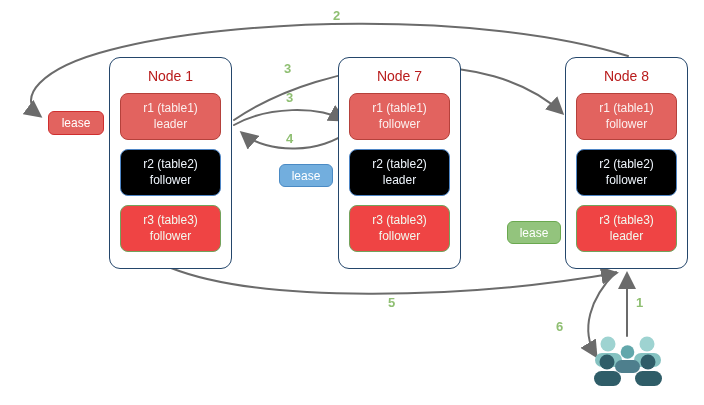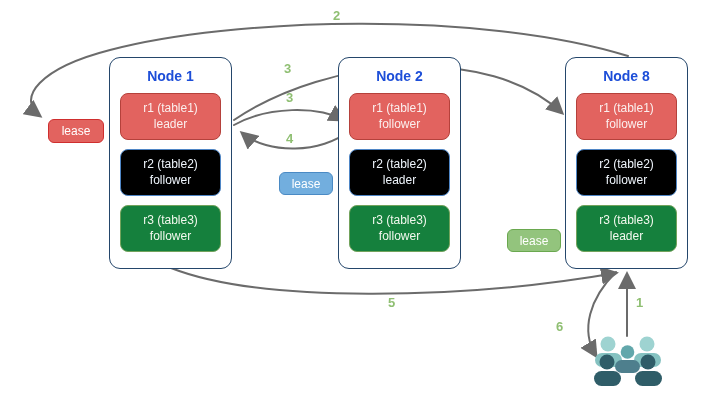--- a/index.html
+++ b/index.html
@@ -6,33 +6,33 @@
   .canvas{
     position:relative;width:704px;height:405px;background:#ffffff;
     font-family:"Liberation Sans", sans-serif;overflow:hidden;
   }
   .arrow-layer{position:absolute;left:0;top:0;pointer-events:none;}
   .node{
     position:absolute;width:123px;height:212px;background:#fff;
     border:1.6px solid #24466b;border-radius:11px;box-sizing:border-box;
   }
   .node-title{
-    text-align:center;margin:10px 0 9px;font-weight:bold;font-size:14px;color:#1d4ed8;
+    text-align:center;margin:10px 0 9px;font-weight:normal;font-size:14px;color:#b91c1c;
   }
   .replica{
     height:47px;margin:8px 10px 9px;border-radius:8px;display:flex;flex-direction:column;
     justify-content:center;align-items:center;color:#fbefee;font-size:12px;line-height:1.3;
     box-sizing:border-box;text-align:center;
   }
   .replica.red{background:#e2635f;border:1.5px solid #b5413b;}
   .replica.blue{background:#000000;border:1.5px solid #4f86c6;color:#eef4fb;}
-  .replica.green{background:#15803d;border:1.5px solid #72a35c;color:#f2f8ee;}
+  .replica.green{background:#ef4444;border:1.5px solid #72a35c;color:#f2f8ee;}
   .lease{
     position:absolute;border-radius:6px;color:#fff;font-size:12px;
-    display:flex;align-items:center;justify-content:center;box-sizing:border-box;margin-top:8px;
+    display:flex;align-items:center;justify-content:center;box-sizing:border-box;
   }
   .lease.red{left:48px;top:111px;width:56px;height:24px;background:#e2635f;border:1.6px solid #cf2e2e;}
   .lease.blue{left:279px;top:164px;width:54px;height:23px;background:#72aede;border:1.6px solid #4a8ac4;}
   .lease.green{left:507px;top:221px;width:54px;height:23px;background:#93c47d;border:1.6px solid #6aa84f;}
   .flow-num{
     position:absolute;color:#8fbf72;font-weight:bold;font-size:13px;
   }
   .fl-2{left:333px;top:8px;}
   .fl-3a{left:284px;top:61px;}
   .fl-3b{left:286px;top:90px;}
@@ -77,21 +77,21 @@
       <span>r2 (table2)</span>
       <span>follower</span>
     </div>
     <div class="replica green">
       <span>r3 (table3)</span>
       <span>follower</span>
     </div>
   </div>
 
   <div class="node n2">
-    <div class="node-title">Node 2</div>
+    <div class="node-title">Node 7</div>
     <div class="replica red">
       <span>r1 (table1)</span>
       <span>follower</span>
     </div>
     <div class="replica blue">
       <span>r2 (table2)</span>
       <span>leader</span>
     </div>
     <div class="replica green">
       <span>r3 (table3)</span>

